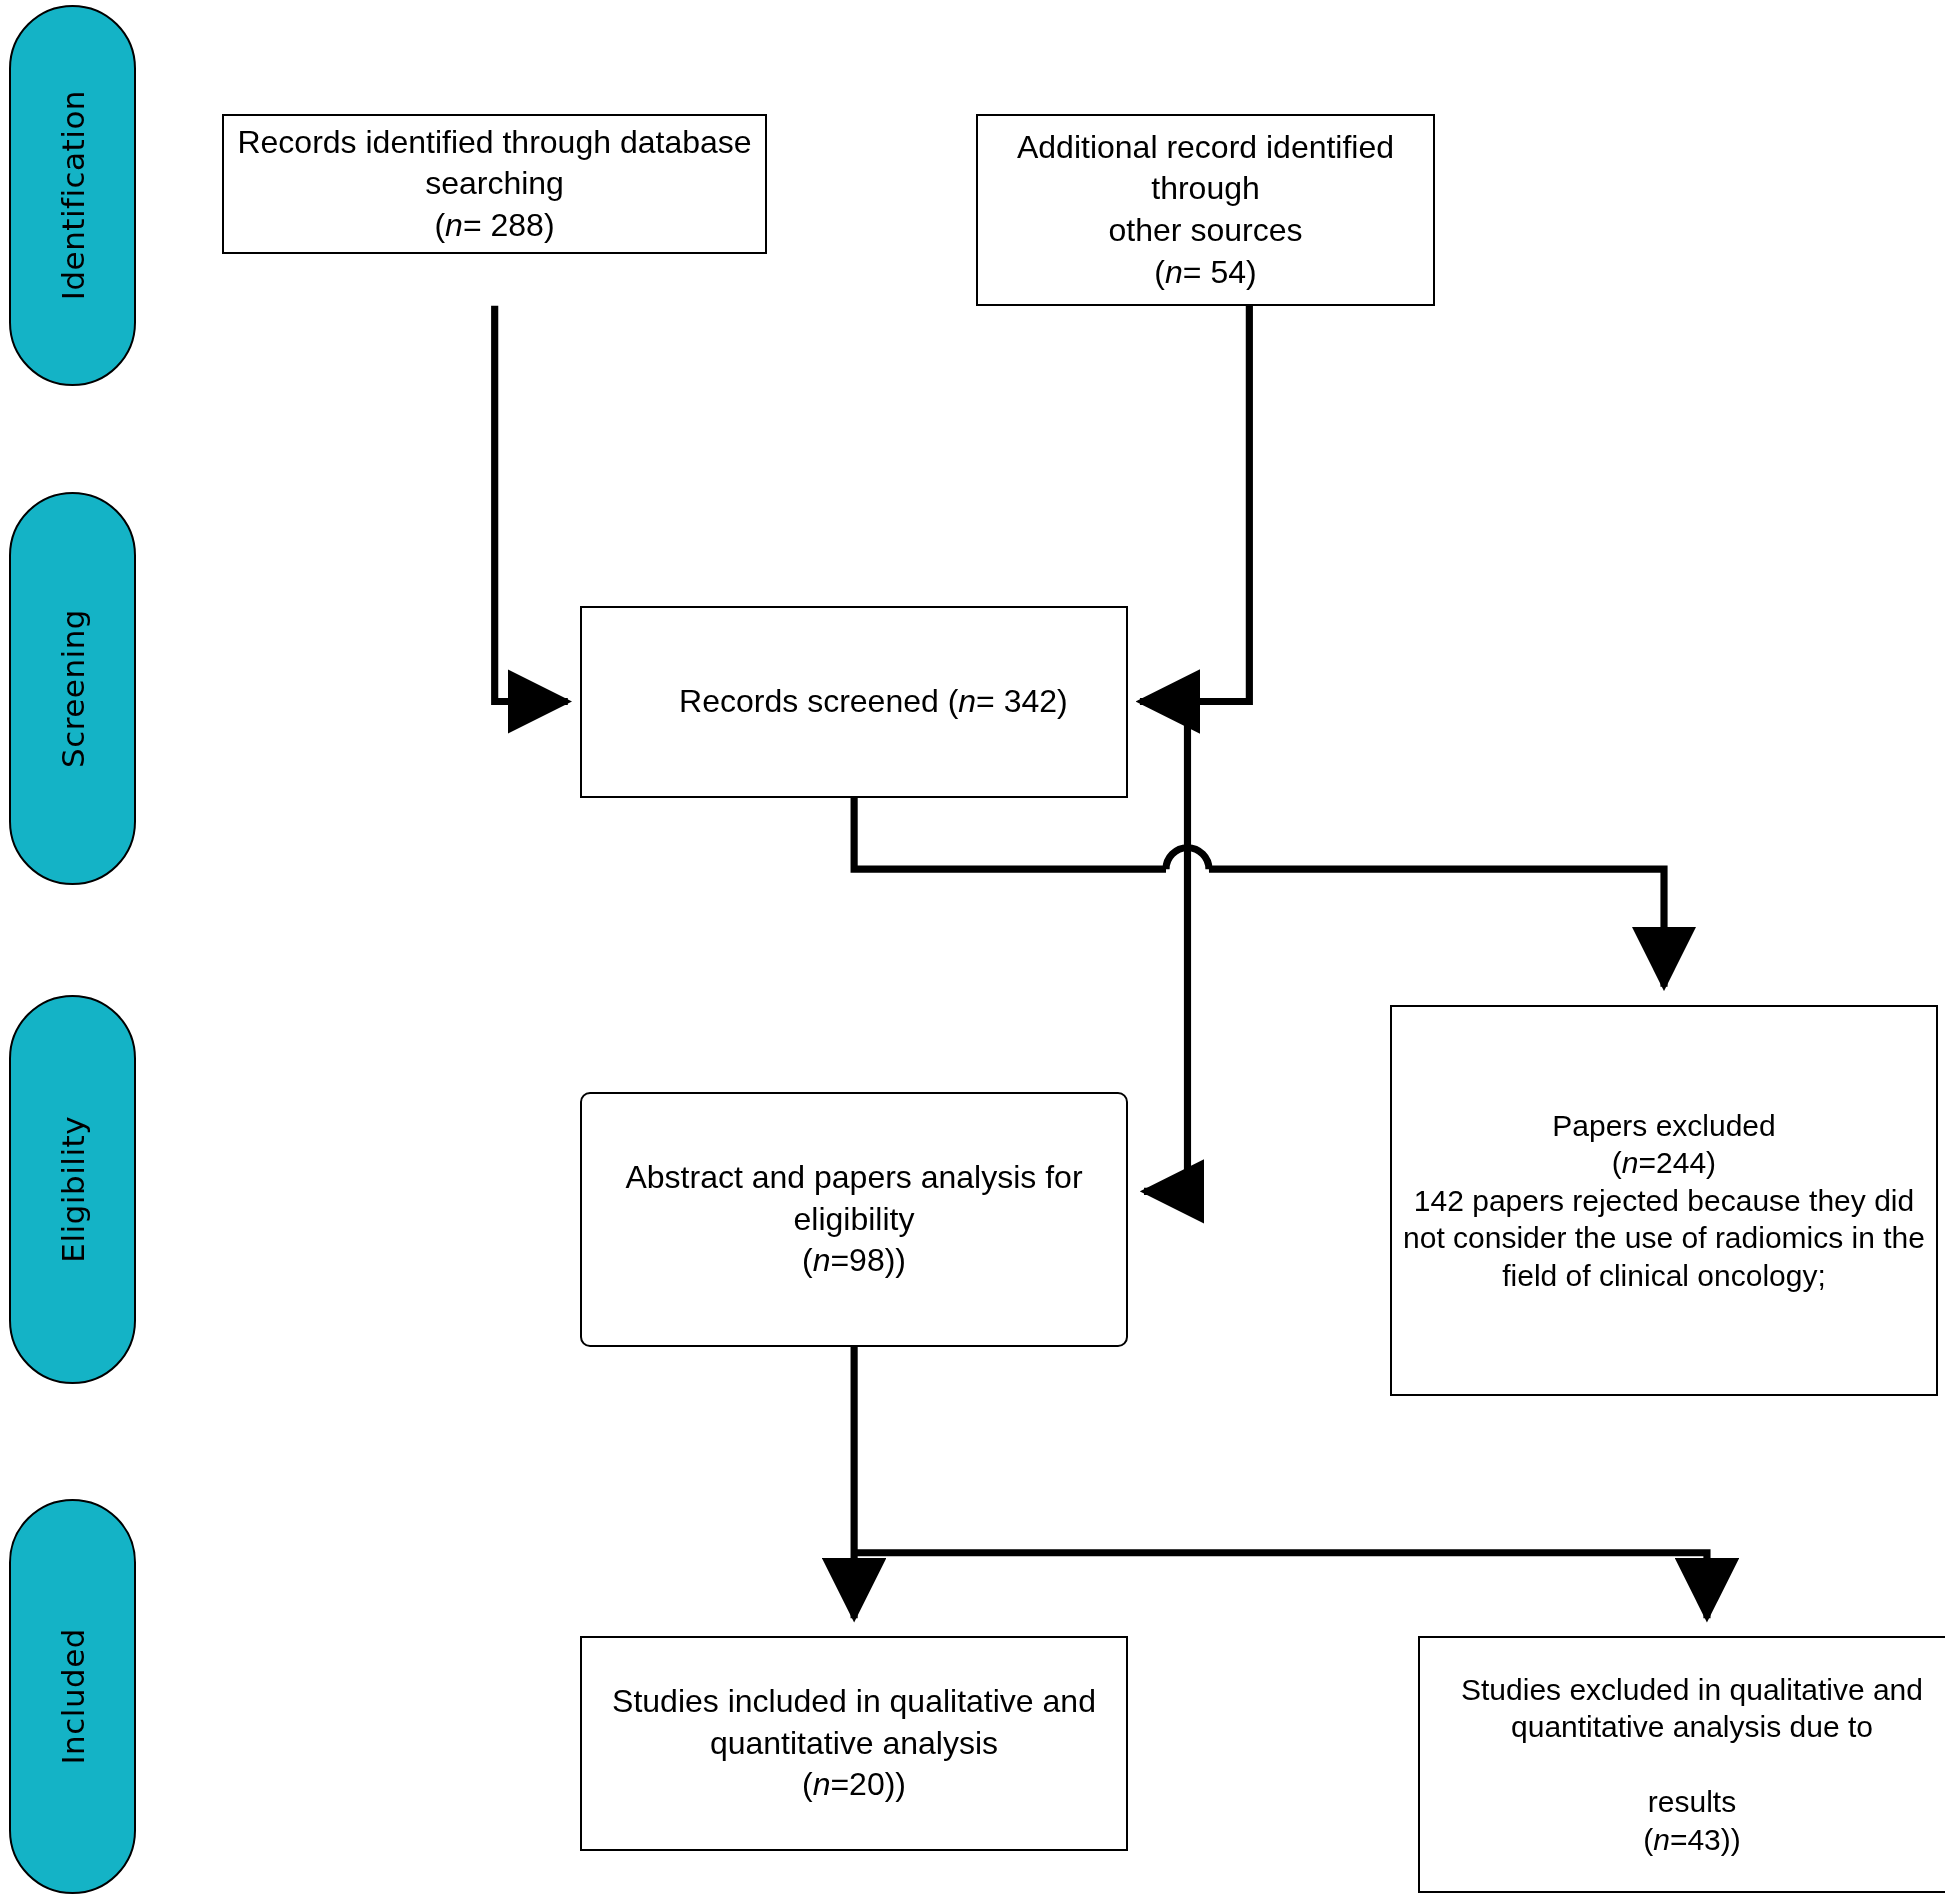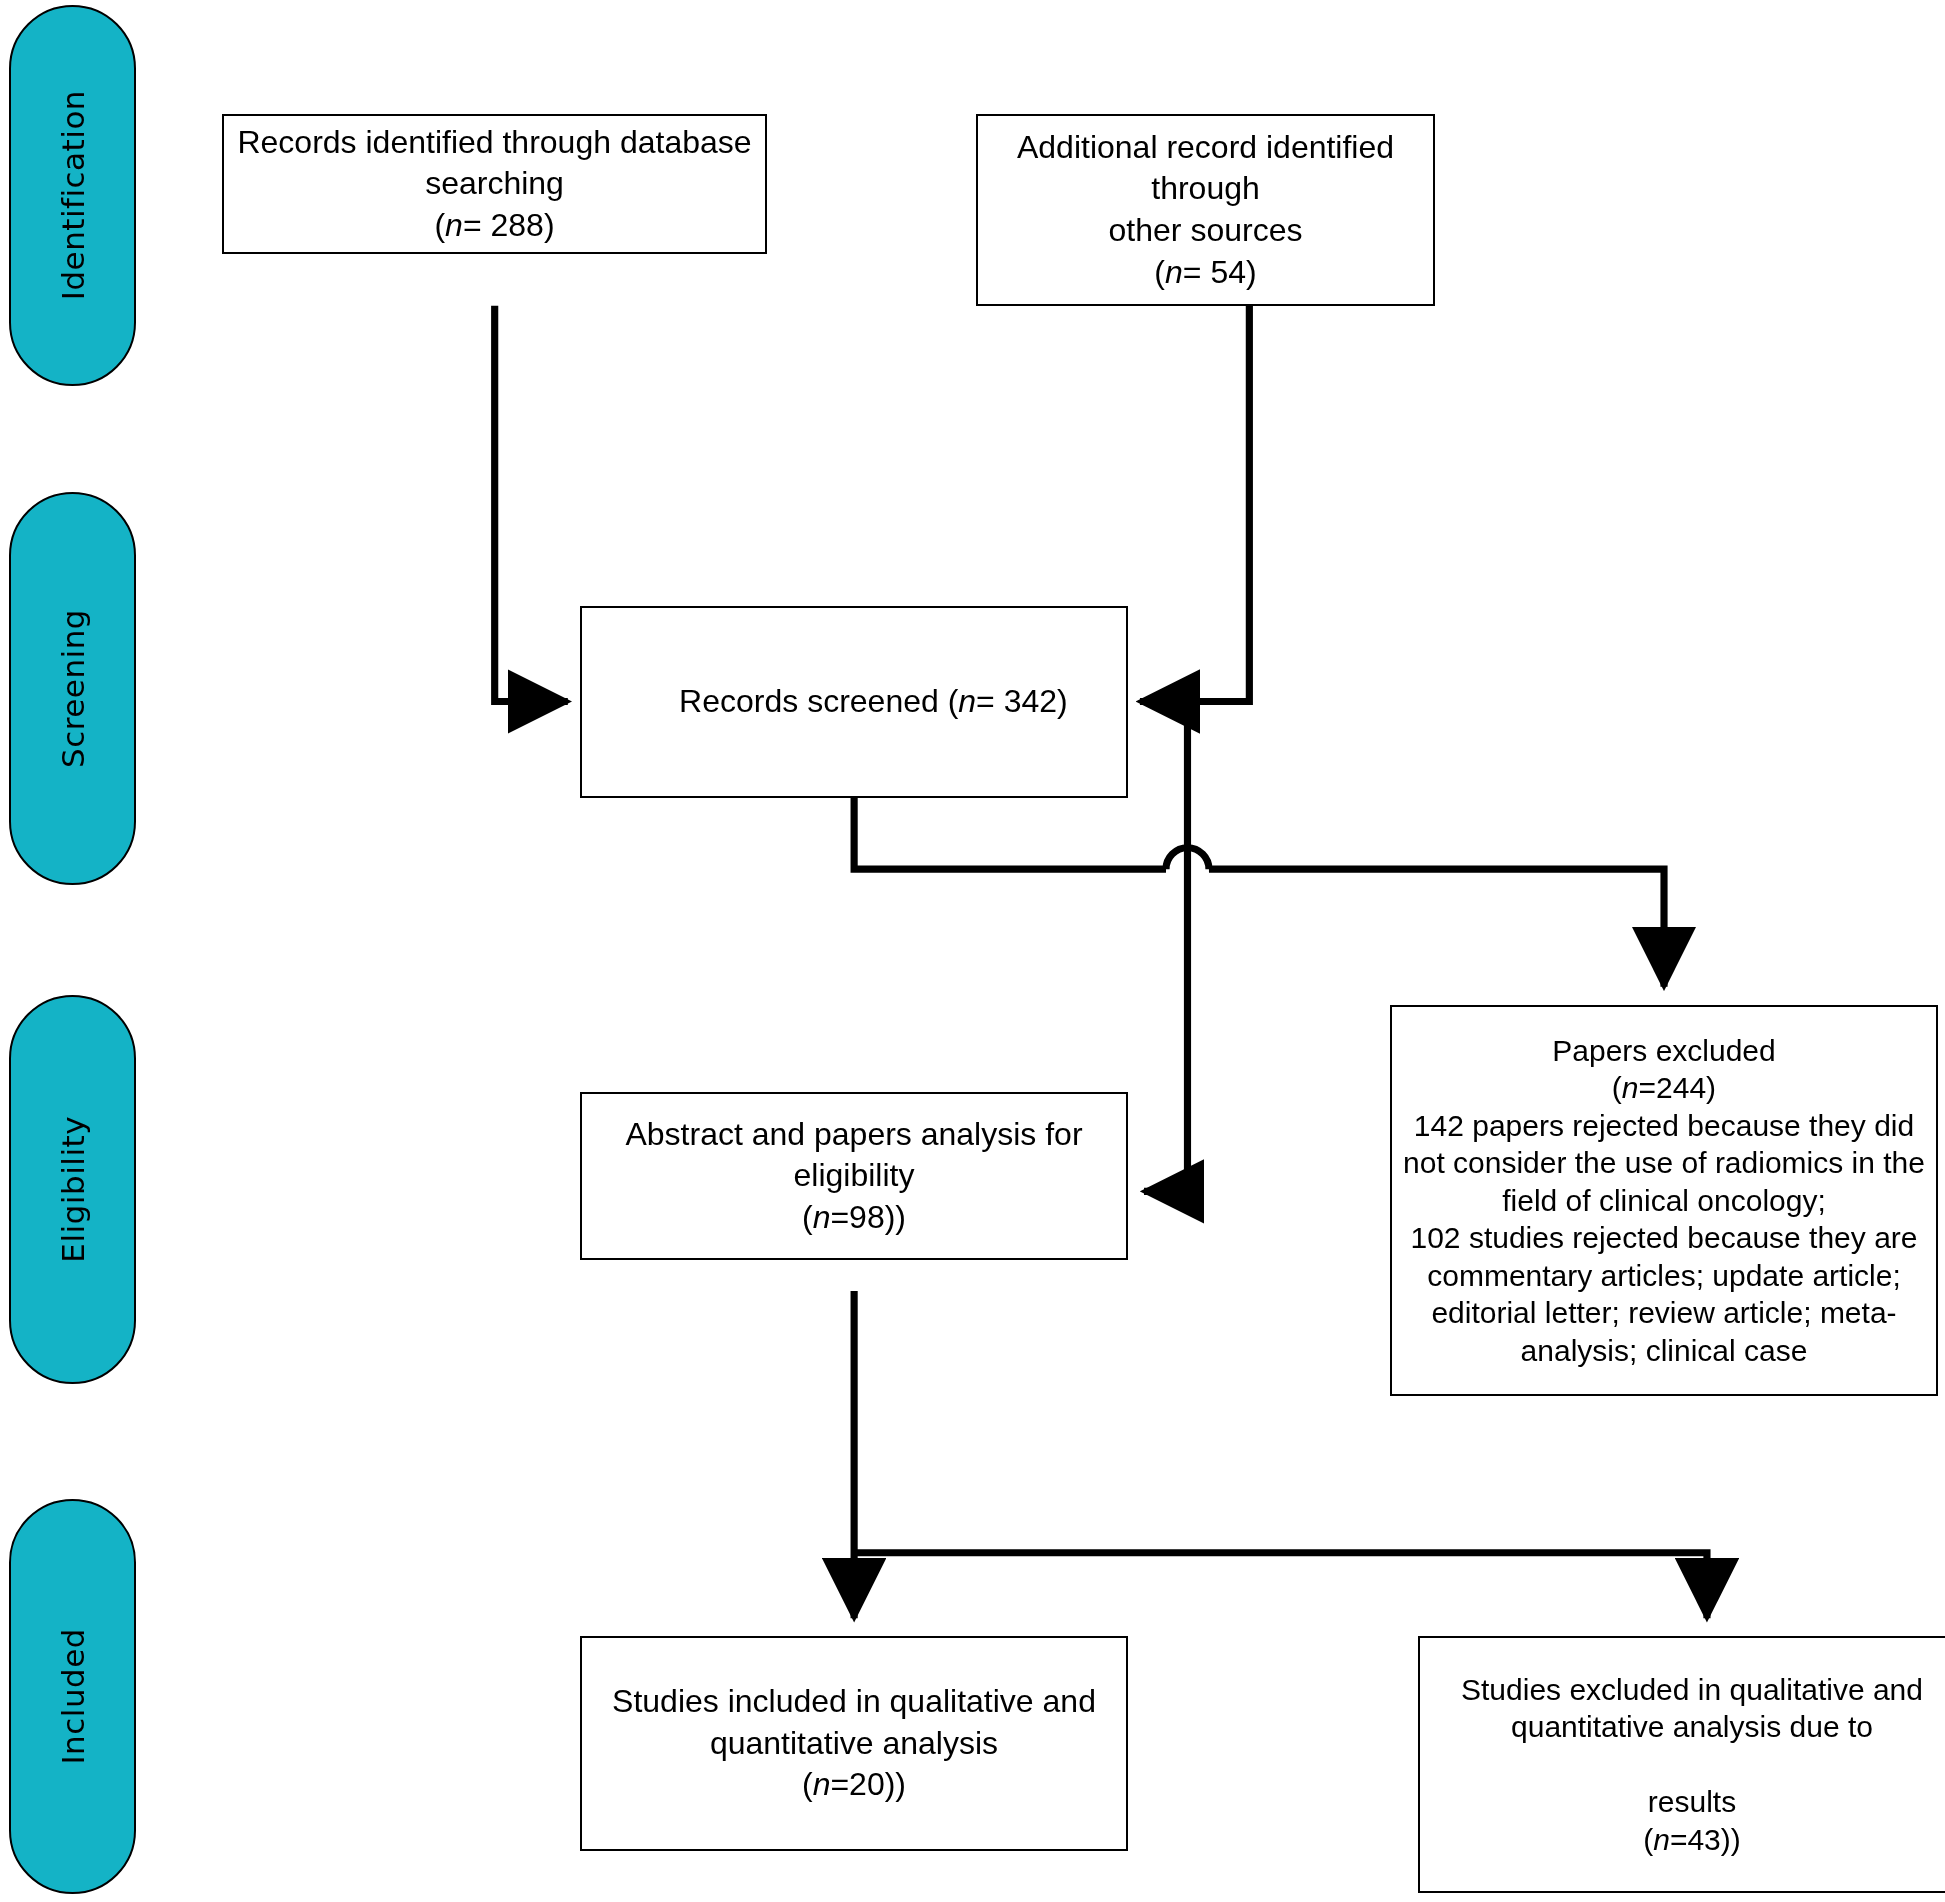--- a/index.html
+++ b/index.html
@@ -105,24 +105,24 @@
 
   <div class="flow-box" style="left:976px;top:114px;width:459px;height:192px;">
     <div class="box-text"><span>Additional record identified through</span><br><span>other sources</span><br>(<i>n</i><span>= 54</span>)</div>
   </div>
 
   <div class="flow-box" style="left:580px;top:606px;width:548px;height:192px;padding-left:47px;">
     <div class="box-text"><span>Records screened (</span><i>n</i><span>= 342)</span></div>
   </div>
 
   <div class="flow-box dense" style="left:1390px;top:1005px;width:548px;height:391px;">
-    <div class="box-text"><span>Papers excluded</span><br>(<i>n</i><span>=244)</span><br><span>142 papers rejected because they did not consider the use of radiomics in the field of clinical oncology;</span><br><span>102 studies  rejected because they are commentary articles; update article; editorial letter; review article; meta-analysis; clinical case</span></div>
+    <div class="box-text"><span>Papers excluded</span><br>(<i>n</i><span>=244)</span><br><span>142 papers rejected because they did not consider the use of radiomics in the field of clinical oncology;</span><br></div>
   </div>
 
-  <div class="flow-box" style="left:580px;top:1092px;width:548px;height:168px;">
+  <div class="flow-box" style="left:580px;top:1092px;width:548px;height:255px;border-radius:10px;">
     <div class="box-text"><span>Abstract and papers analysis for</span><br><span>eligibility</span><br>(<i>n</i><span>=98)</span>)</div>
   </div>
 
   <div class="flow-box" style="left:580px;top:1636px;width:548px;height:215px;">
     <div class="box-text"><span>Studies included in qualitative and</span><br><span>quantitative analysis</span><br>(<i>n</i><span>=20)</span>)</div>
   </div>
 
   <div class="flow-box dense" style="left:1418px;top:1636px;width:548px;height:257px;">
     <div class="box-text"><span>Studies excluded in qualitative and</span><br><span>quantitative analysis due to</span><br><br><span>results</span><br>(<i>n</i><span>=43)</span>)</div>
   </div>

